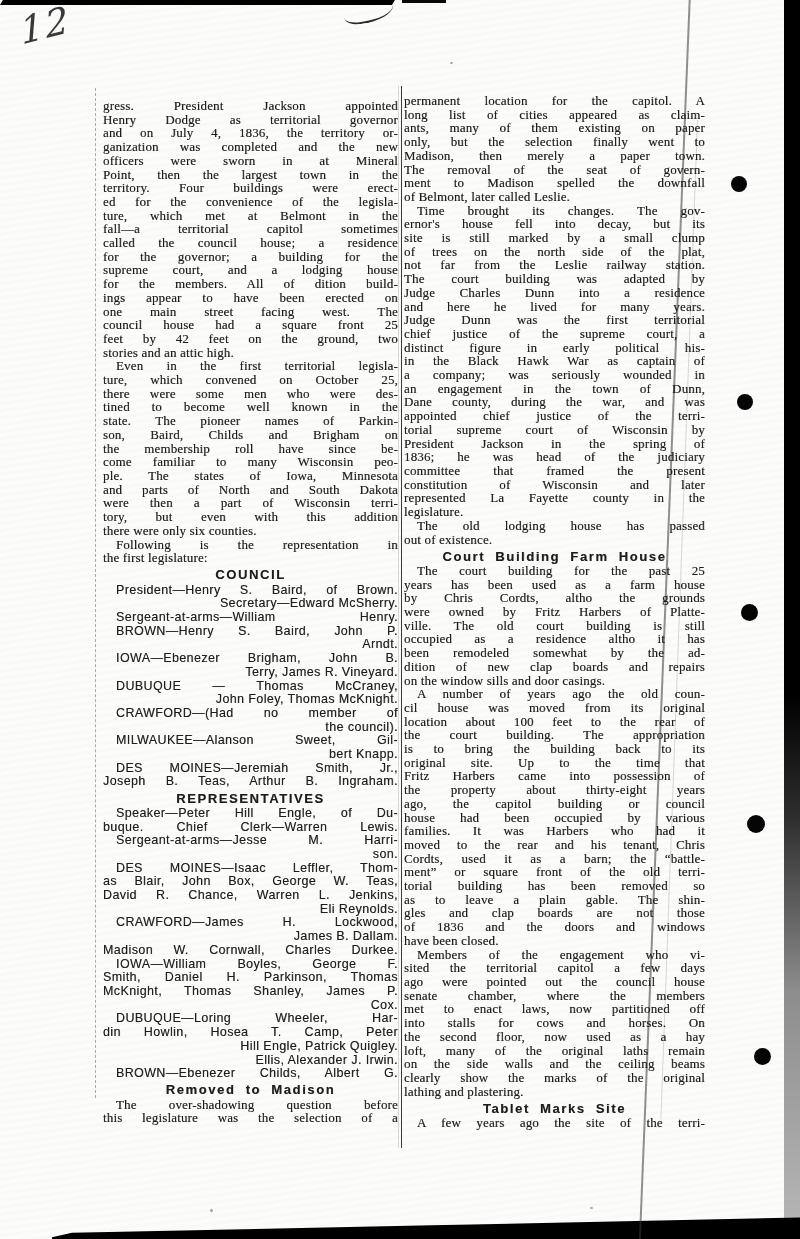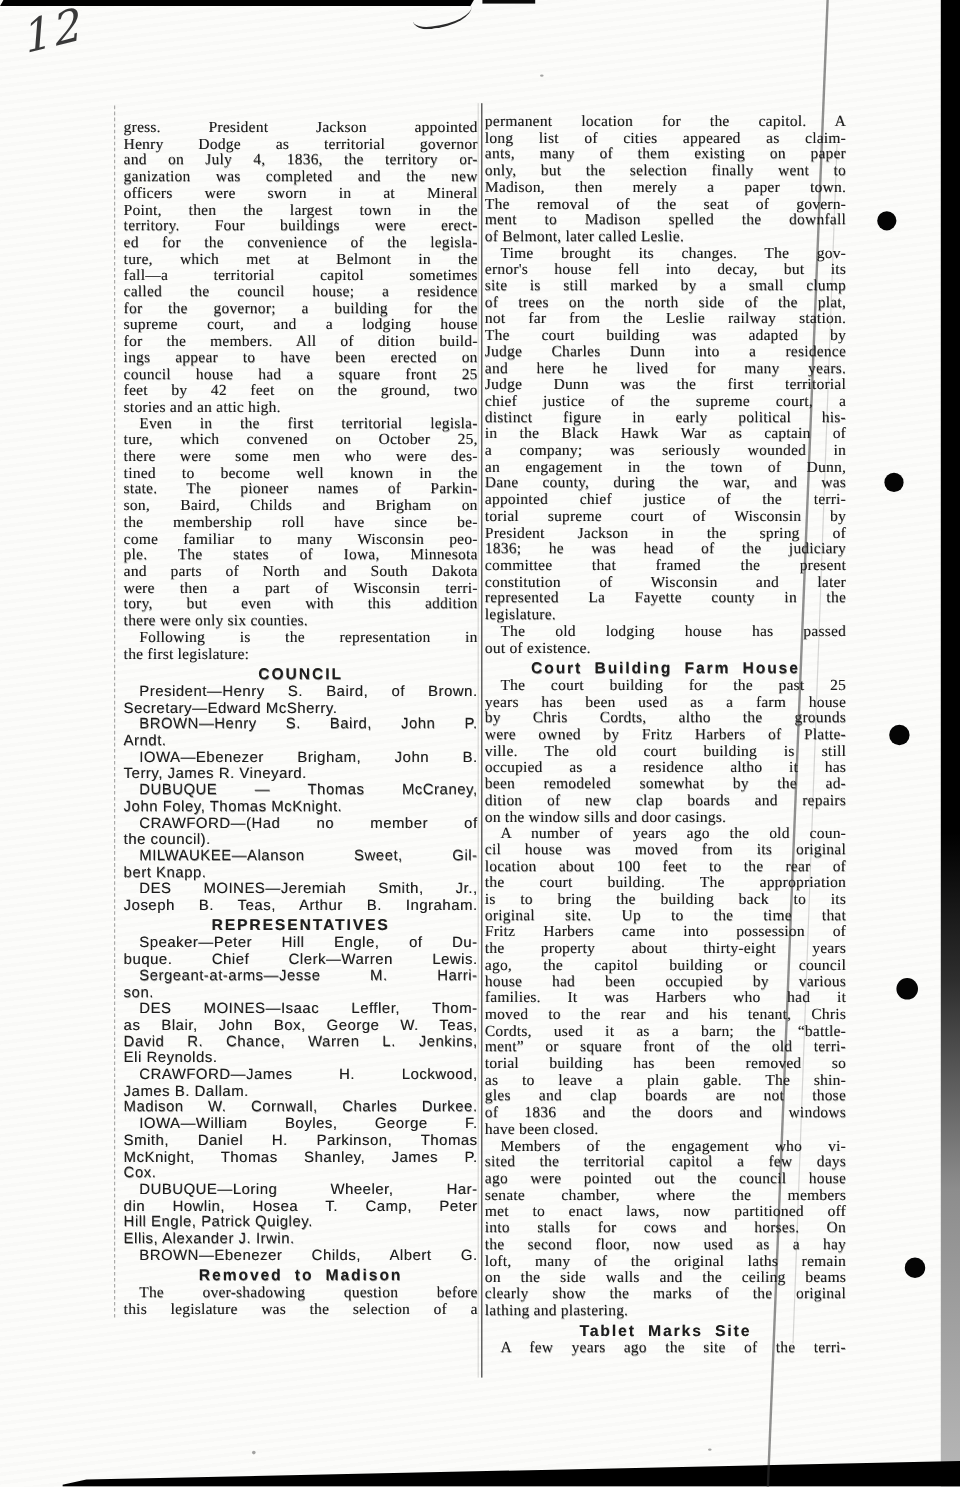--- a/index.html
+++ b/index.html
@@ -9,21 +9,21 @@
         repeating-linear-gradient(173deg, rgba(0,0,0,0.012) 0 3px, rgba(255,255,255,0) 3px 7px),
         #fcfcfa;}
   
   .col{position:absolute;color:#1d1d1d;}
   .col-left{left:103px;top:100px;width:295px;}
   .col-right{left:404px;top:95px;width:301px;}
   .ln{line-height:13.7px;font-size:12.9px;letter-spacing:.2px;
       text-shadow:.35px .35px 0 rgba(20,20,20,.45);white-space:normal;}
   .jl{text-align:justify;text-align-last:justify;}
   .in{text-indent:13px;}
-  .go{font-family:"Liberation Sans",sans-serif;font-size:12.4px;letter-spacing:.45px;}
+  .go{font-family:"Liberation Sans",sans-serif;font-size:12.4px;letter-spacing:.45px;text-align:right;}
   .hd{text-align:center;text-align-last:center;font-family:"Liberation Sans",sans-serif;
       font-weight:bold;font-size:13px;letter-spacing:1.6px;word-spacing:5px;
       padding:2.5px 0 1.5px;}
   
   .divider{position:absolute;left:401px;top:86px;height:1062px;width:1.4px;
            background:#3a3a3a;box-shadow:-3px 0 0 rgba(0,0,0,.14);}
   .left-rule{position:absolute;left:95px;top:88px;height:1010px;width:0;
              border-left:1.5px dashed rgba(40,40,40,.38);}
   .top-bar{position:absolute;left:0;top:0;width:392px;height:5px;background:#000;
            transform:skewX(-30deg);transform-origin:bottom left;}
@@ -85,20 +85,21 @@
       <div class="ln jl">Point, then the largest town in the</div>
       <div class="ln jl">territory. Four buildings were erect-</div>
       <div class="ln jl">ed for the convenience of the legisla-</div>
       <div class="ln jl">ture, which met at Belmont in the</div>
       <div class="ln jl">fall—a territorial capitol sometimes</div>
       <div class="ln jl">called the council house; a residence</div>
       <div class="ln jl">for the governor; a building for the</div>
       <div class="ln jl">supreme court, and a lodging house</div>
       <div class="ln jl">for the members. All of dition build-</div>
       <div class="ln jl">ings appear to have been erected on</div>
+      <div class="ln jl">one main street facing west. The</div>
       <div class="ln jl">council house had a square front 25</div>
       <div class="ln jl">feet by 42 feet on the ground, two</div>
       <div class="ln">stories and an attic high.</div>
       <div class="ln jl in">Even in the first territorial legisla-</div>
       <div class="ln jl">ture, which convened on October 25,</div>
       <div class="ln jl">there were some men who were des-</div>
       <div class="ln jl">tined to become well known in the</div>
       <div class="ln jl">state. The pioneer names of Parkin-</div>
       <div class="ln jl">son, Baird, Childs and Brigham on</div>
       <div class="ln jl">the membership roll have since be-</div>
@@ -106,20 +107,21 @@
       <div class="ln jl">ple. The states of Iowa, Minnesota</div>
       <div class="ln jl">and parts of North and South Dakota</div>
       <div class="ln jl">were then a part of Wisconsin terri-</div>
       <div class="ln jl">tory, but even with this addition</div>
       <div class="ln">there were only six counties.</div>
       <div class="ln jl in">Following is the representation in</div>
       <div class="ln">the first legislature:</div>
       <div class="ln hd">COUNCIL</div>
       <div class="ln jl in go">President—Henry S. Baird, of Brown.</div>
       <div class="ln go">Secretary—Edward McSherry.</div>
+      <div class="ln jl in go">Sergeant-at-arms—William Henry.</div>
       <div class="ln jl in go">BROWN—Henry S. Baird, John P.</div>
       <div class="ln go">Arndt.</div>
       <div class="ln jl in go">IOWA—Ebenezer Brigham, John B.</div>
       <div class="ln go">Terry, James R. Vineyard.</div>
       <div class="ln jl in go">DUBUQUE — Thomas McCraney,</div>
       <div class="ln go">John Foley, Thomas McKnight.</div>
       <div class="ln jl in go">CRAWFORD—(Had no member of</div>
       <div class="ln go">the council).</div>
       <div class="ln jl in go">MILWAUKEE—Alanson Sweet, Gil-</div>
       <div class="ln go">bert Knapp.</div>

